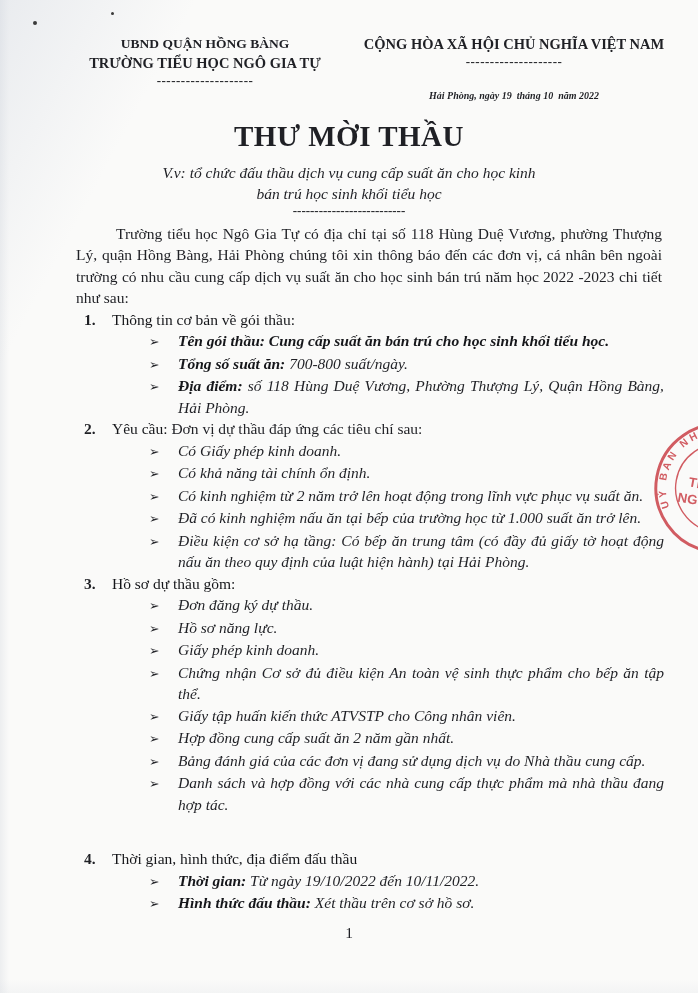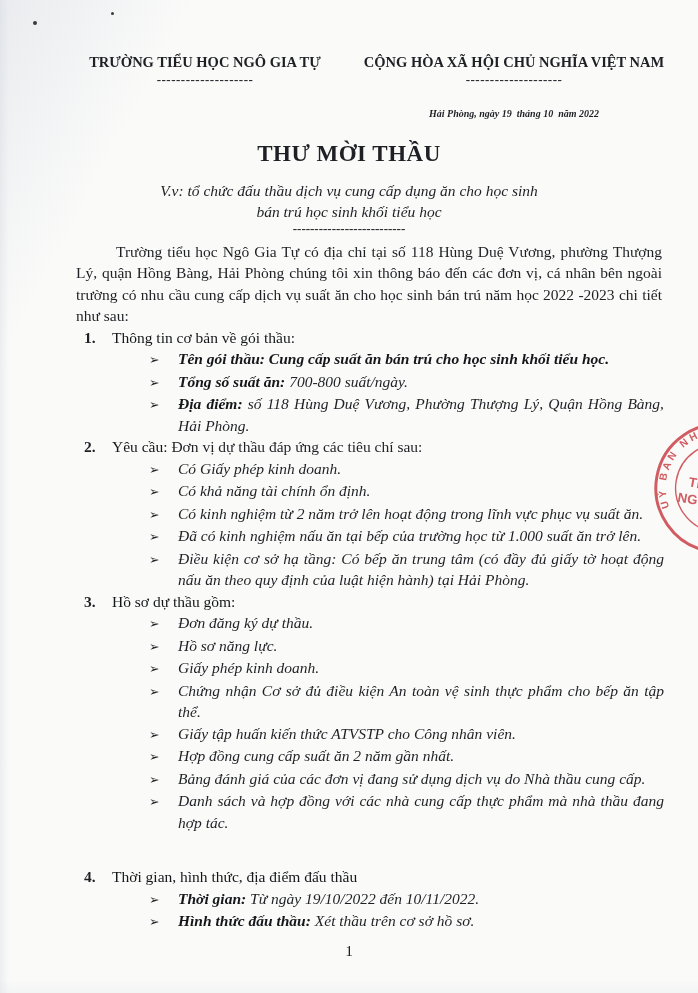--- a/index.html
+++ b/index.html
@@ -20,29 +20,29 @@
   }
   .speck { position:absolute; background:#3a3a3a; border-radius:50%; }
   .s1 { left:33px; top:21px; width:4px; height:4px; }
   .s2 { left:111px; top:12px; width:3px; height:3px; }
 
   .header { display:flex; padding:34px 26px 0 54px; }
   .hcol { text-align:center; font-weight:bold; }
   .hcol.left  { width:302px; }
   .hcol.right { flex:1; }
   .h-small { font-size:13.5px; line-height:19px; }
-  .h-big   { font-size:14.5px; line-height:20px;margin-top:18px; }
+  .h-big   { font-size:14.5px; line-height:20px; }
   .dashes  { font-weight:bold; font-size:13px; line-height:15px; letter-spacing:0.5px; }
   .dateline {
     margin-top:16px; font-style:italic; font-size:10px;
     white-space:pre-wrap;
   }
 
   .title {
-    text-align:center; font-weight:bold; font-size:23px;
+    text-align:center; font-weight:bold; font-size:29px;
     letter-spacing:0.5px; margin-top:12px; line-height:34px;
   }
   .subject { text-align:center; font-style:italic; font-size:15.5px; line-height:21px; margin-top:9px; }
   .subj-dashes { text-align:center; font-weight:bold; font-size:13px; line-height:14px; }
 
   .para {
     margin:5px 36px 0 76px;
     text-indent:40px; text-align:justify;
   }
 
@@ -80,34 +80,35 @@
 </style>
 </head>
 <body>
 
 <div class="page">
   <div class="speck s1"></div>
   <div class="speck s2"></div>
 
   <div class="header">
     <div class="hcol left">
+      <div class="h-small">UBND QUẬN HỒNG BÀNG</div>
       <div class="h-big">TRƯỜNG TIỂU HỌC NGÔ GIA TỰ</div>
       <div class="dashes">--------------------</div>
     </div>
     <div class="hcol right">
       <div class="h-big">CỘNG HÒA XÃ HỘI CHỦ NGHĨA VIỆT NAM</div>
       <div class="dashes">--------------------</div>
       <div class="dateline">Hải Phòng, ngày 19  tháng 10  năm 2022</div>
     </div>
   </div>
 
   <div class="title">THƯ MỜI THẦU</div>
 
   <div class="subject">
-    <div>V.v: tổ chức đấu thầu dịch vụ cung cấp dụng ăn cho học sinh</div>
+    <div>V.v: tổ chức đấu thầu dịch vụ cung cấp suất ăn cho học kinh</div>
     <div>bán trú học sinh khối tiểu học</div>
   </div>
   <div class="subj-dashes">--------------------------</div>
 
   <p class="para">Trường tiểu học Ngô Gia Tự có địa chỉ tại số 118 Hùng Duệ Vương, phường Thượng Lý, quận Hồng Bàng, Hải Phòng chúng tôi xin thông báo đến các đơn vị, cá nhân bên ngoài trường có nhu cầu cung cấp dịch vụ suất ăn cho học sinh bán trú năm học 2022 -2023 chi tiết như sau:</p>
 
   <div>
     <div class="sec-h">
       <span class="num">1.</span>
       <span><b class="sec-title">Thông tin cơ bản về gói thầu:</b></span>

